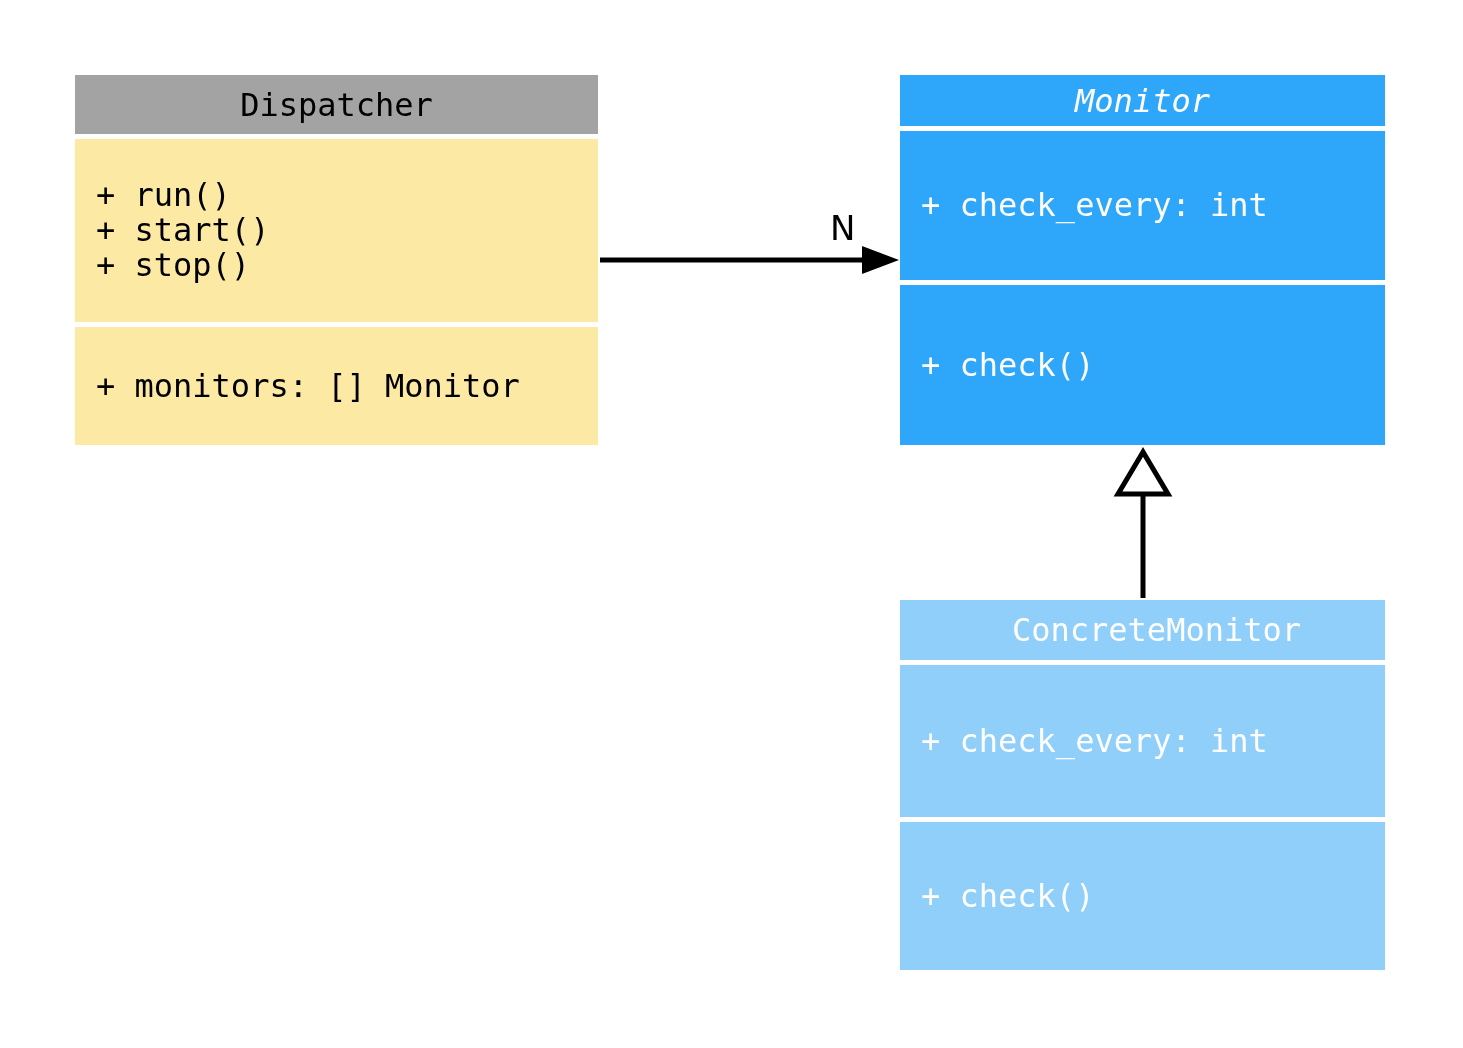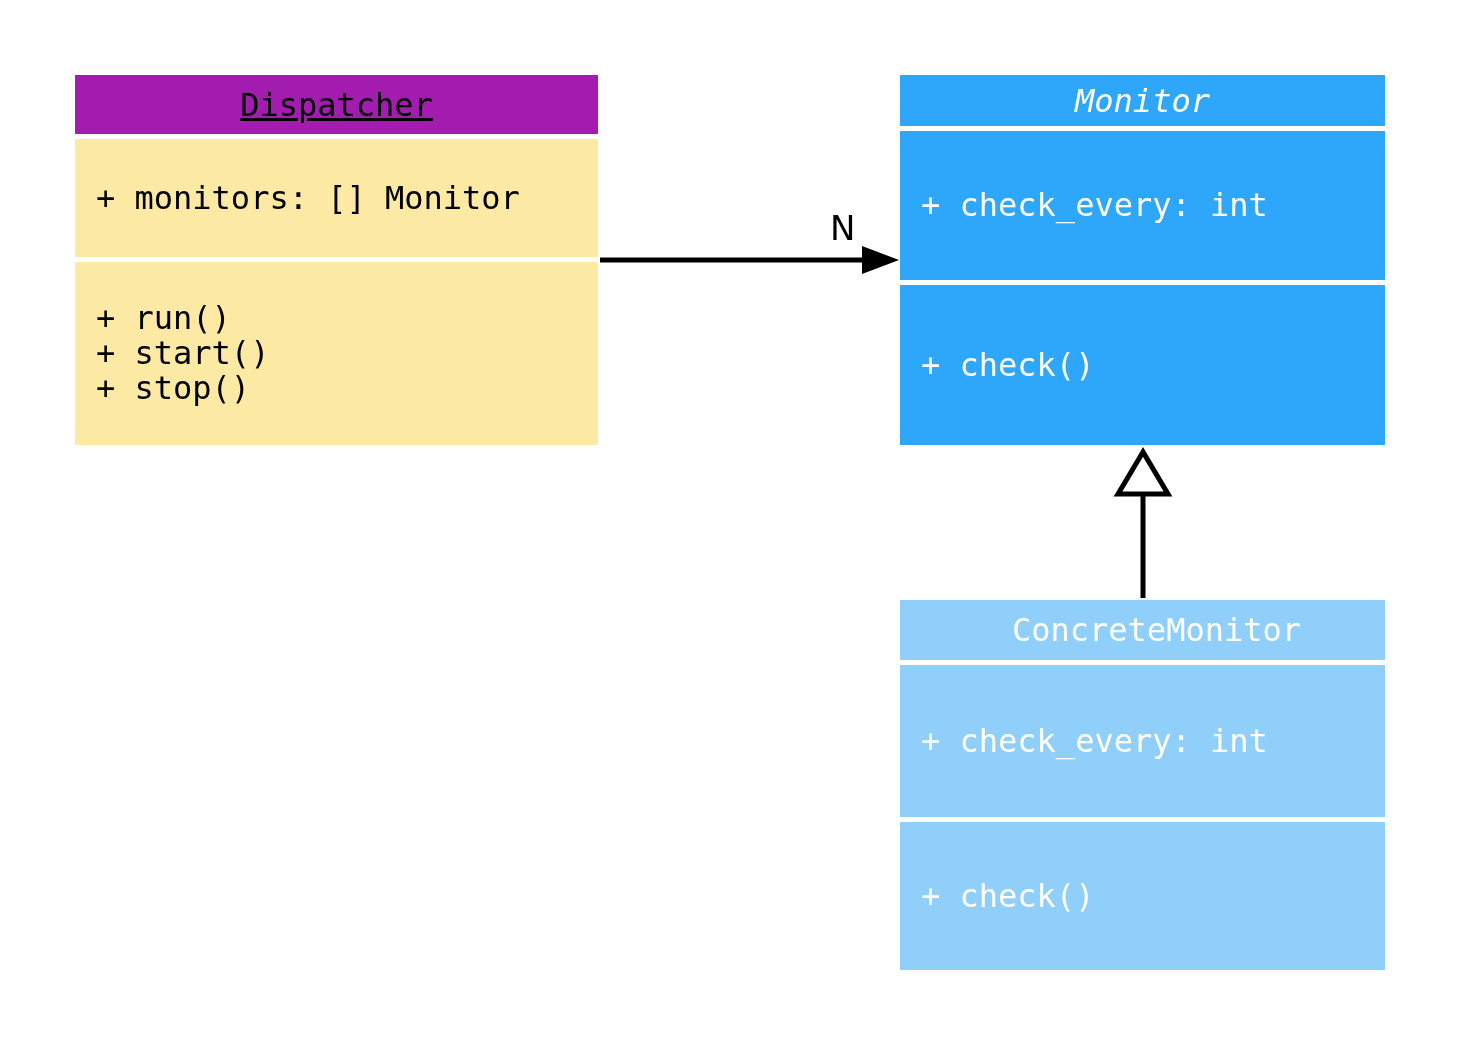--- a/index.html
+++ b/index.html
@@ -86,28 +86,28 @@
     </g>
     <g>
       <line x1="1143" y1="598" x2="1143" y2="494" stroke="#000000" stroke-width="5"></line>
       <polygon points="1143,452 1118,494 1168,494" fill="#ffffff" stroke="#000000" stroke-width="5" stroke-linejoin="miter"></polygon>
     </g>
   </svg>
 
   <div class="multiplicity-label">N</div>
 
   <section class="class-box box-dispatcher">
-    <header class="sec sec-title" style="background-color: #a21caf; text-decoration: underline;">Dispatcher</header>
-    <div class="sec sec-members sec-attrs" style="background-color: rgb(252, 233, 163);">
-      <div class="member">+ monitors: [] Monitor</div>
-    </div>
+    <header class="sec sec-title" style="background-color: #a3a3a3;">Dispatcher</header>
     <div class="sec sec-members sec-methods" style="background-color: rgb(252, 233, 163);">
       <div class="member">+ run()</div>
       <div class="member">+ start()</div>
       <div class="member">+ stop()</div>
+    </div>
+    <div class="sec sec-members sec-attrs" style="background-color: rgb(252, 233, 163);">
+      <div class="member">+ monitors: [] Monitor</div>
     </div>
   </section>
 
   <section class="class-box box-monitor">
     <header class="sec sec-title" style="background-color: rgb(46, 167, 251);">Monitor</header>
     <div class="sec sec-members sec-attrs" style="background-color: rgb(46, 167, 251);">
       <div class="member">+ check_every: int</div>
     </div>
     <div class="sec sec-members sec-methods" style="background-color: rgb(46, 167, 251);">
       <div class="member">+ check()</div>

